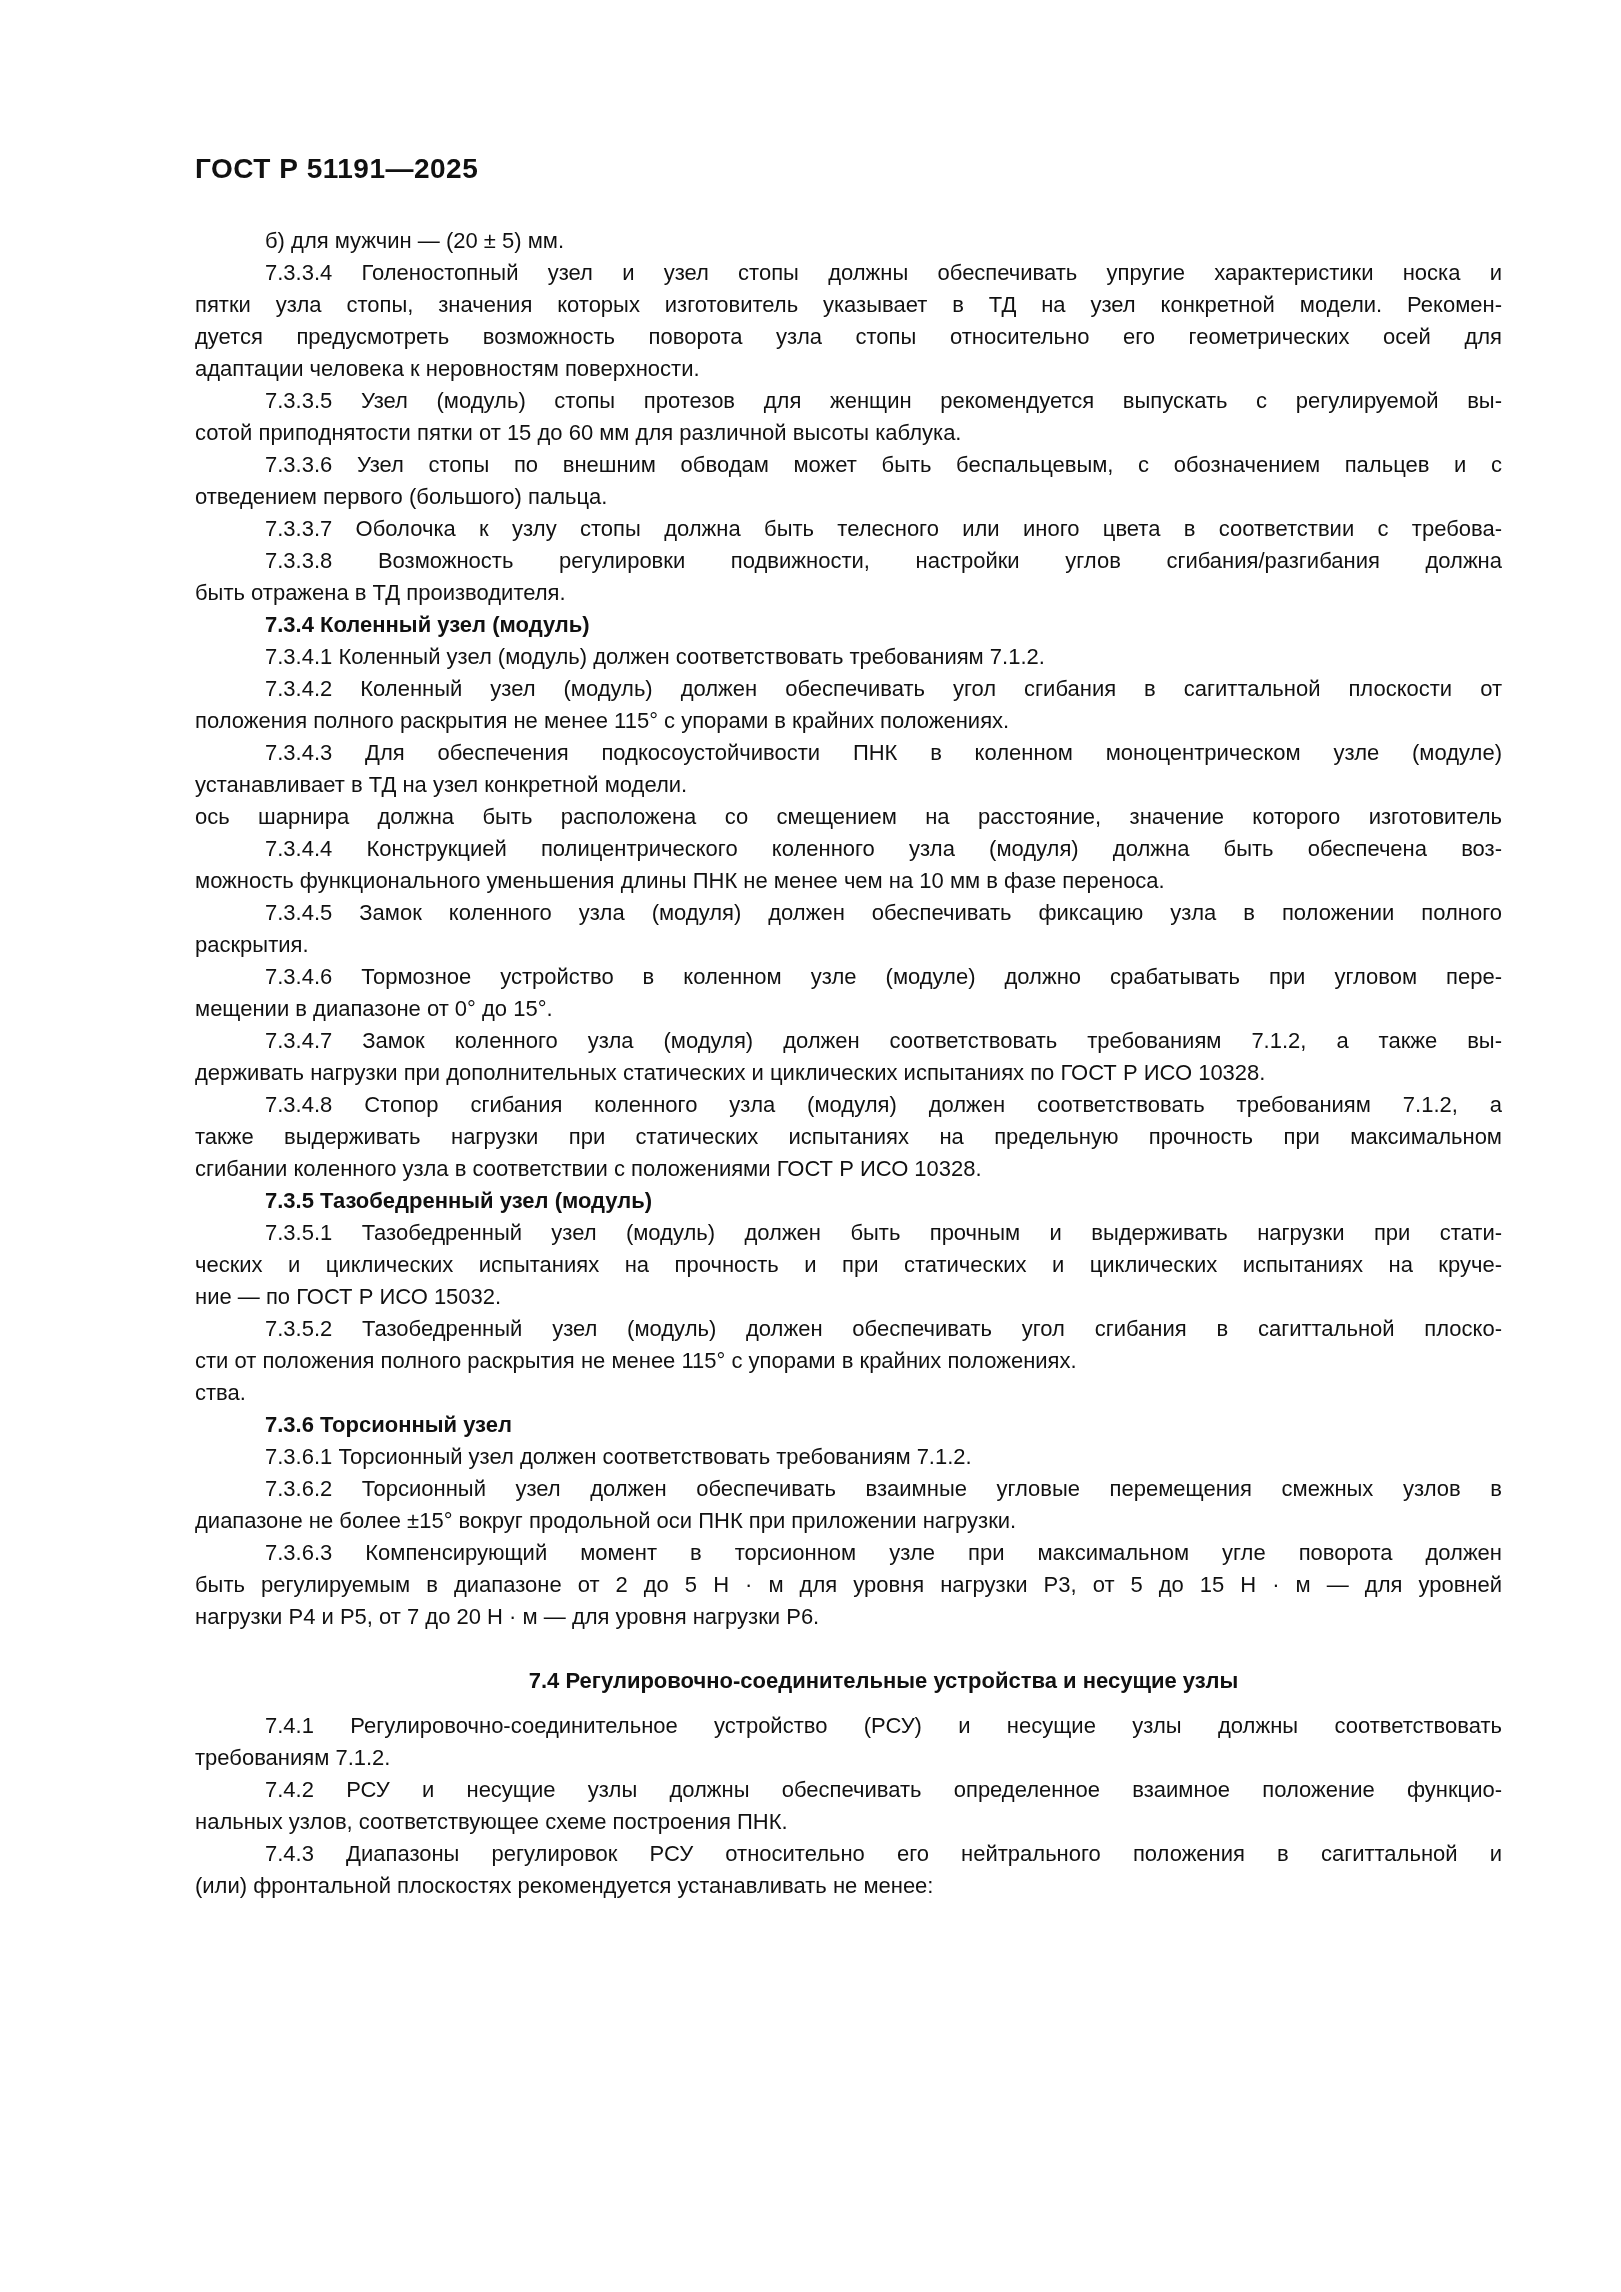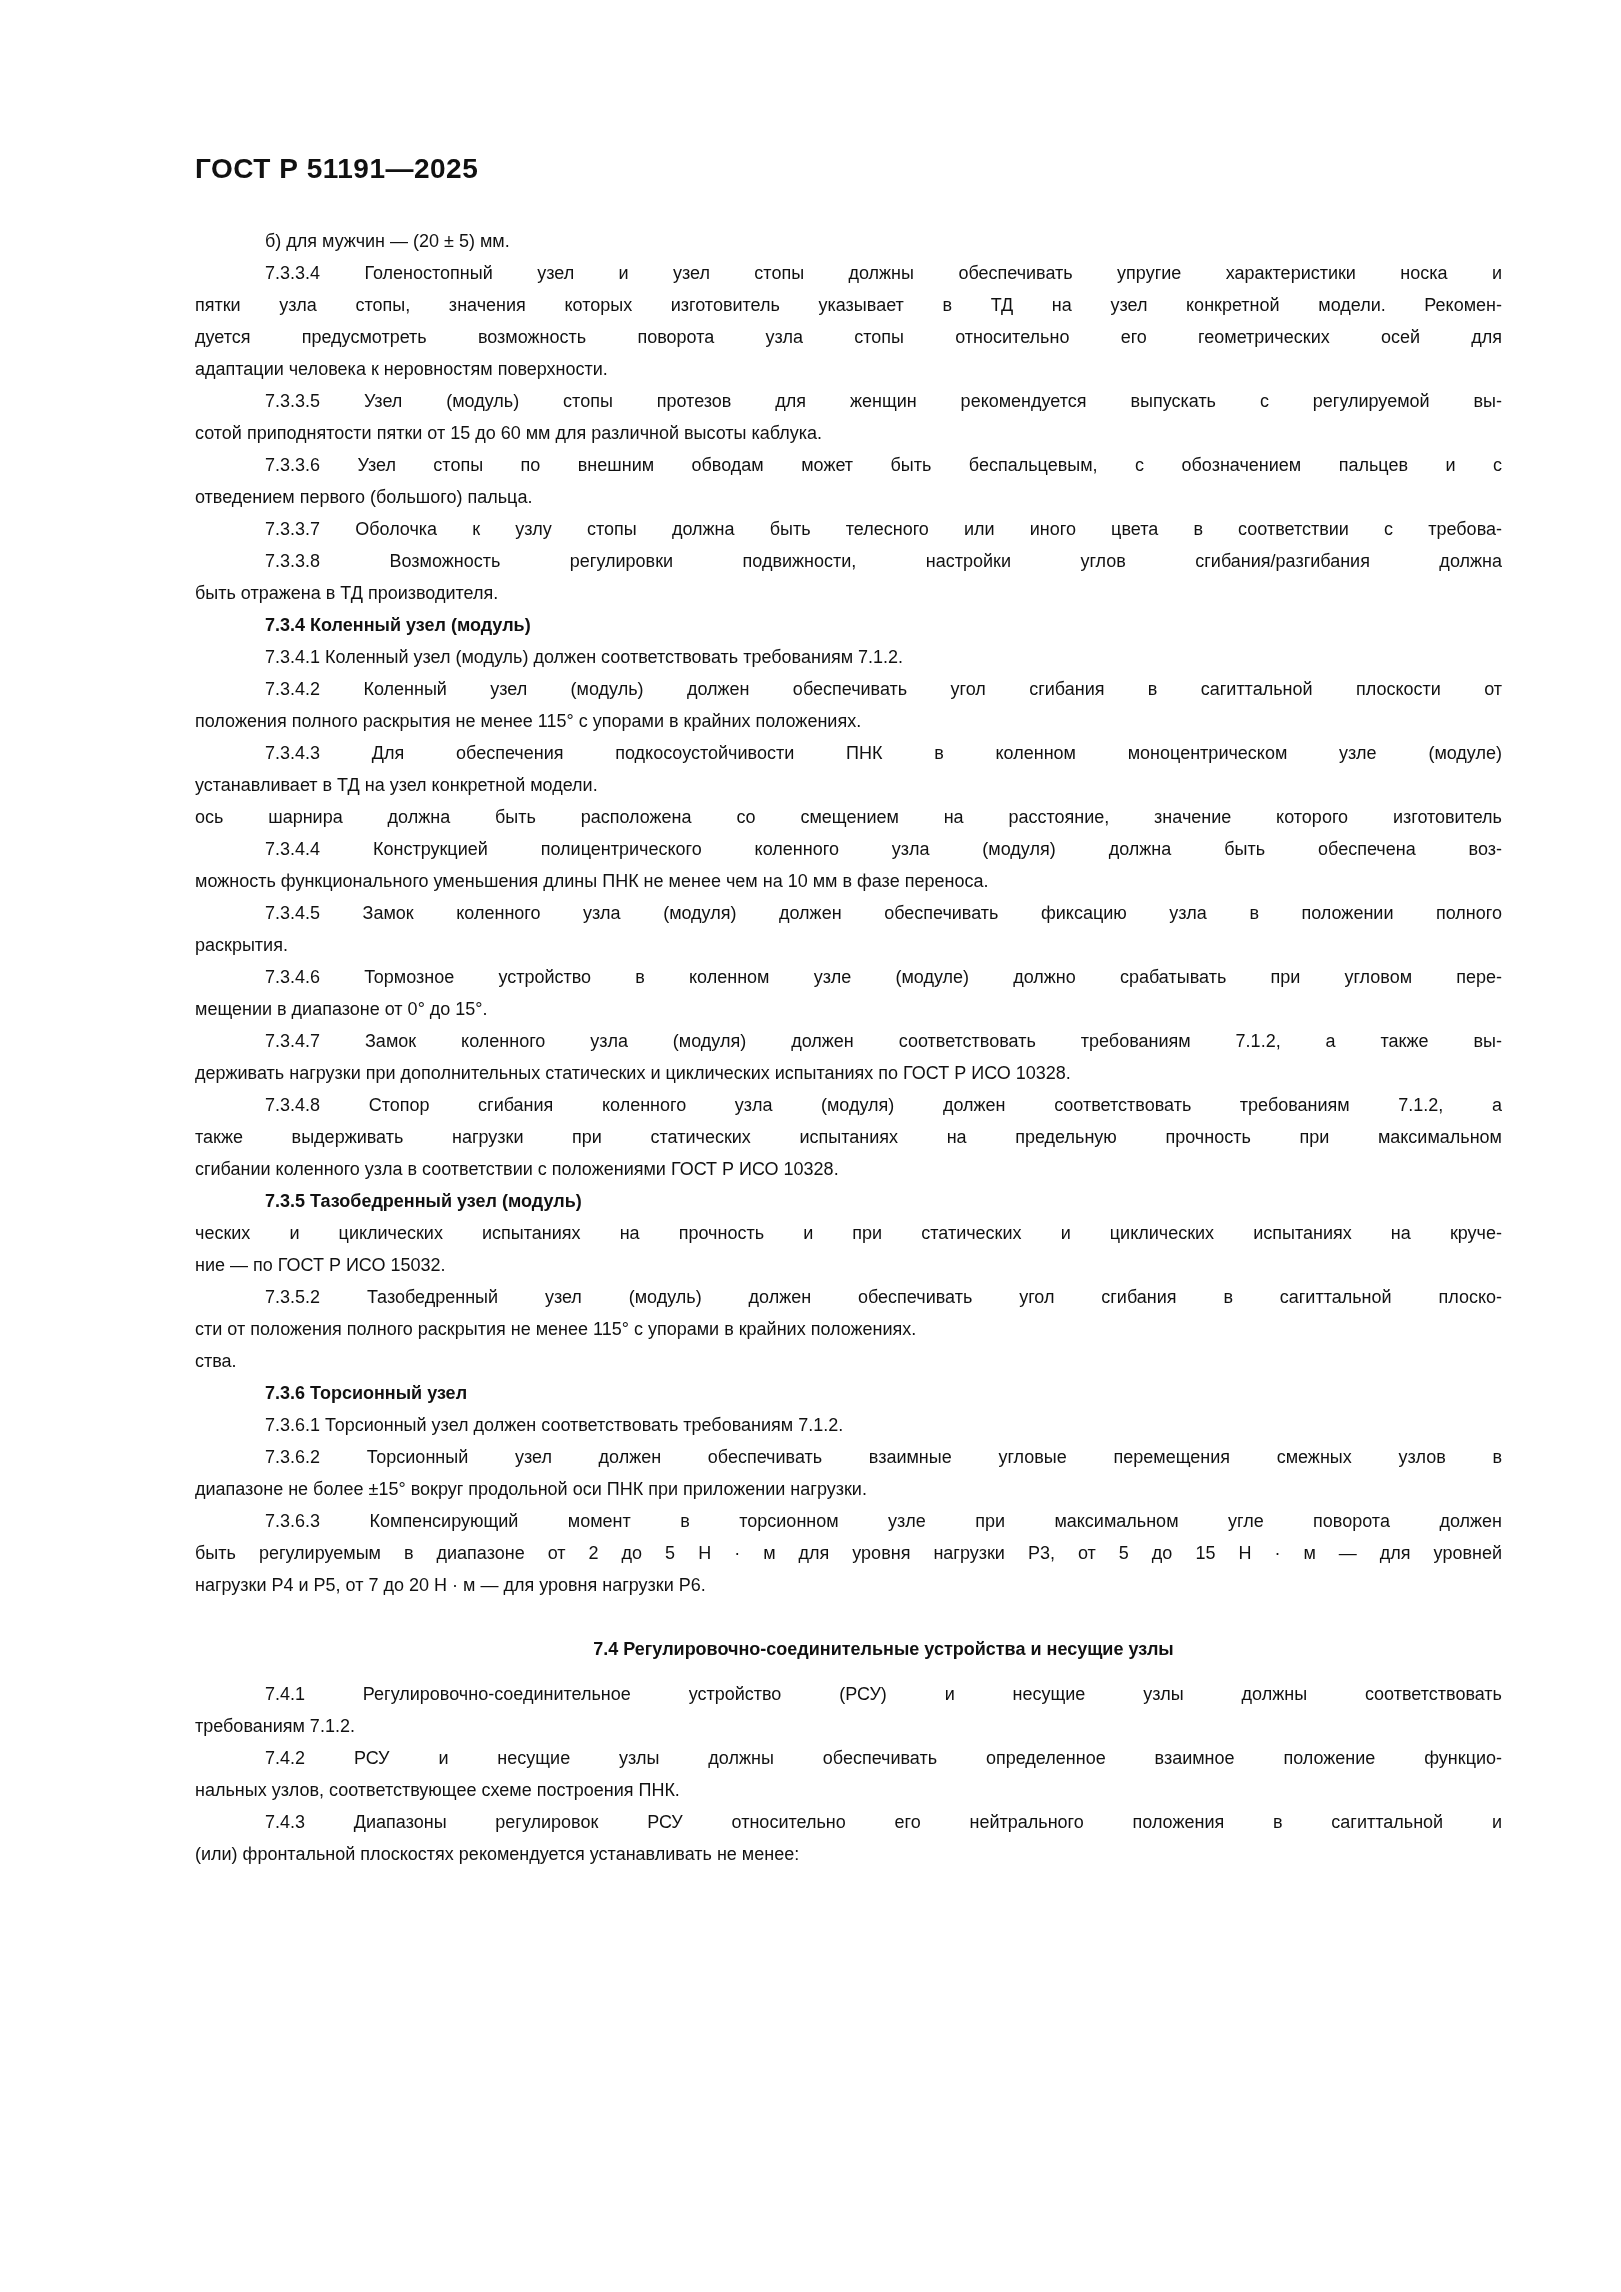--- a/index.html
+++ b/index.html
@@ -19,21 +19,21 @@
     font-size: 28px;
     font-weight: bold;
     letter-spacing: 0.5px;
     white-space: nowrap;
   }
   .body-text {
     position: absolute;
     left: 195px;
     top: 225px;
     width: 1307px;
-    font-size: 18px;
+    font-size: 22px;
     line-height: 32px;
   }
   .para { margin: 0; }
   .line { text-align: justify; }
   .line.fill { text-align-last: justify; }
   .para.body .line.first { text-indent: 70px; }
   .para.heading { font-weight: bold; }
   .para.heading .line { text-indent: 70px; text-align: left; }
   .para.section-heading { font-weight: bold; margin-top: 32px; margin-bottom: 12.7px; }
   .para.section-heading .line { text-indent: 70px; text-align: center; }
@@ -108,20 +108,21 @@
       </div>
       <div class="para body">
         <div class="line first fill">7.3.4.8  Стопор сгибания коленного узла (модуля) должен соответствовать требованиям 7.1.2, а</div>
         <div class="line fill">также выдерживать нагрузки при статических испытаниях на предельную прочность при максимальном</div>
         <div class="line">сгибании коленного узла в соответствии с положениями ГОСТ Р ИСО 10328.</div>
       </div>
       <div class="para heading">
         <div class="line first">7.3.5  Тазобедренный узел (модуль)</div>
       </div>
       <div class="para body">
+        <div class="line first fill">7.3.5.1  Тазобедренный узел (модуль) должен быть прочным и выдерживать нагрузки при стати-</div>
         <div class="line fill">ческих и циклических испытаниях на прочность и при статических и циклических испытаниях на круче-</div>
         <div class="line">ние — по ГОСТ Р ИСО 15032.</div>
       </div>
       <div class="para body">
         <div class="line first fill">7.3.5.2  Тазобедренный узел (модуль) должен обеспечивать угол сгибания в сагиттальной плоско-</div>
         <div class="line">сти от положения полного раскрытия не менее 115° с упорами в крайних положениях.</div>
       </div>
       <div class="para body">
         <div class="line">ства.</div>
       </div>

